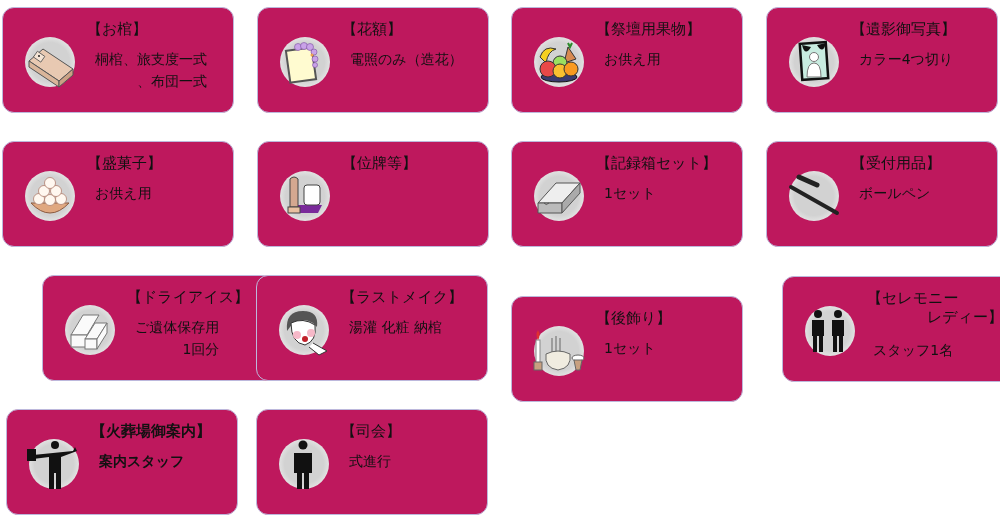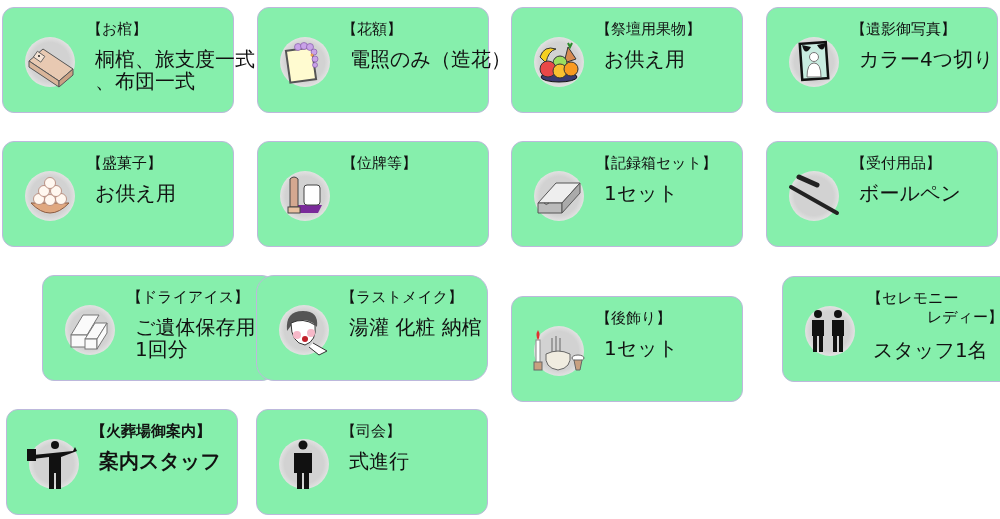--- a/index.html
+++ b/index.html
@@ -1,21 +1,21 @@
 <!DOCTYPE html>
 <html><head>
 <meta charset="utf-8">
 <style>
   html,body{margin:0;padding:0;background:#fff;}
   body{width:1000px;height:519px;position:relative;overflow:hidden;font-family:"DejaVu Sans","Liberation Sans",sans-serif;color:#111;}
-  .card{position:absolute;width:232px;height:106px;border:1px solid #bdb8dc;border-radius:12px;background:#86efac;box-sizing:border-box;}
+  .card{position:absolute;width:232px;height:106px;border:1px solid #bdb8dc;border-radius:12px;background:#be185d;box-sizing:border-box;}
   .icon{position:absolute;left:22px;top:29px;width:50px;height:50px;border-radius:50%;background:radial-gradient(circle,#d2d2d2 55%,#e6e6e6 75%,#fff 100%);}
   .icon svg{position:absolute;left:-4px;top:-4px;width:58px;height:58px;}
   .title{position:absolute;left:84px;top:12px;font-size:15px;line-height:19px;white-space:pre;}
-  .desc{position:absolute;left:92px;top:40px;font-size:20px;line-height:22px;white-space:pre;}
+  .desc{position:absolute;left:92px;top:40px;font-size:14px;line-height:22px;white-space:pre;text-align:right;}
 </style>
 </head>
 <body>
 
 <div class="card" style="left:2px;top:7px;">
   <div class="icon">
     <svg viewBox="0 0 58 58">
         <polygon points="8,28 22,16 52,36 38,48" fill="#e8c9b2" stroke="#555" stroke-width="1"></polygon>
         <polygon points="8,28 8,34 38,54 38,48" fill="#d9b59a" stroke="#555" stroke-width="1"></polygon>
         <polygon points="38,48 52,36 52,42 38,54" fill="#caa184" stroke="#555" stroke-width="1"></polygon>
@@ -142,21 +142,21 @@
           <rect x="24" y="38" width="12" height="10"></rect>
           <polygon points="36,38 46,22 46,32 36,48"></polygon>
         </g>
       </svg>
   </div>
   <div class="title">【ドライアイス】</div>
   <div class="desc">ご遺体保存用
 1回分</div>
 </div>
 
-<div class="card" style="left:256px;top:275px;border-radius:18px;">
+<div class="card" style="left:256px;top:275px;">
   <div class="icon">
     <svg viewBox="0 0 58 58">
         <path d="M12,30 Q10,10 28,10 Q44,10 42,26 L38,22 Q28,16 18,22Z" fill="#555"></path>
         <path d="M16,22 Q28,16 40,24 Q42,40 30,44 Q16,42 16,22Z" fill="#fff" stroke="#333"></path>
         <circle cx="22" cy="34" r="4" fill="#f6b8c8"></circle>
         <circle cx="36" cy="32" r="4" fill="#f6b8c8"></circle>
         <ellipse cx="30" cy="38" rx="3" ry="3" fill="#c0202a"></ellipse>
         <path d="M38,42 L52,50 L44,54 L34,46" fill="#fff" stroke="#333"></path>
       </svg>
   </div>

